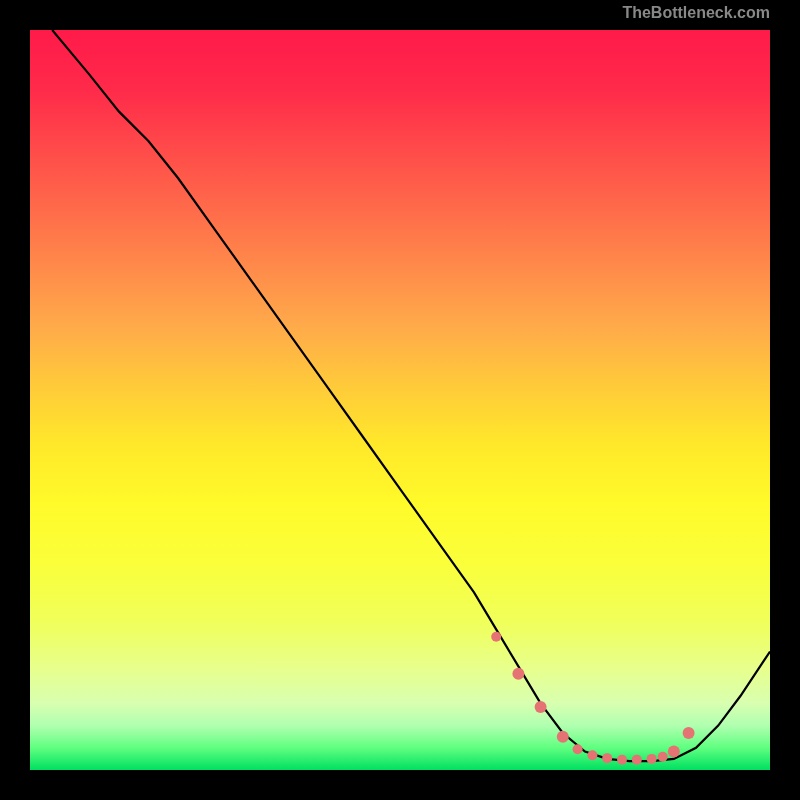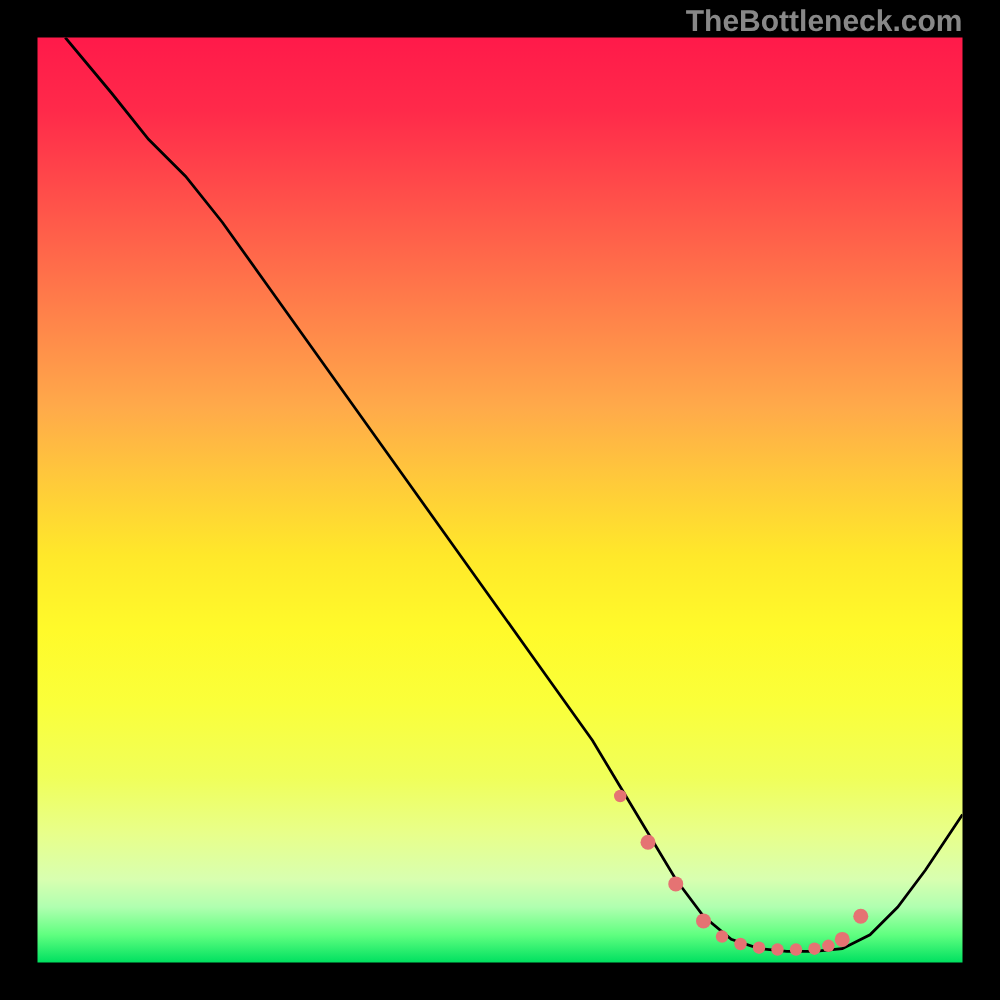--- a/index.html
+++ b/index.html
@@ -16,21 +16,21 @@
   #ffe82a 56%,
   #fffa2a 64%,
   #faff3a 72%,
   #f0ff5a 80%,
   #e8ff8a 86%,
   #d8ffb0 91%,
   #b0ffb0 94%,
   #60ff80 97%,
   #00e060 100%); }
 .curve-svg { position: absolute; inset: 0; width: 100%; height: 100%; }
-.watermark { position: absolute; top: 4px; right: 30px; color: #888; font-size: 24px; font-weight: bold; }
+.watermark { position: absolute; top: 4px; right: 30px; color: #888; font-size: 16px; font-weight: bold; }
 .dot { fill: #e57373; }
 </style>
 </head>
 <body>
 
 <div class="watermark">TheBottleneck.com</div>
 
 <div class="plot-area">
   <div class="gradient-bg"></div>
   <svg class="curve-svg" viewBox="0 0 740 740" preserveAspectRatio="none">

